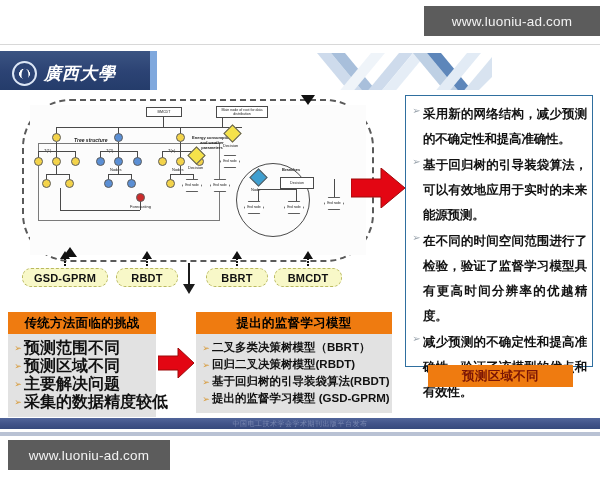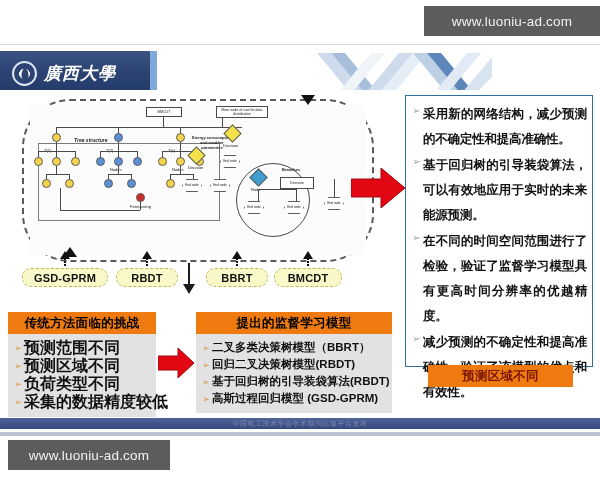--- a/index.html
+++ b/index.html
@@ -607,21 +607,21 @@
         <div class="col-row">
           <span class="col-bullet">➢</span>
           <span class="col-line">预测范围不同</span>
         </div>
         <div class="col-row">
           <span class="col-bullet">➢</span>
           <span class="col-line">预测区域不同</span>
         </div>
         <div class="col-row">
           <span class="col-bullet">➢</span>
-          <span class="col-line">负荷类型不同</span>
+          <span class="col-line">主要解决问题</span>
         </div>
         <div class="col-row">
           <span class="col-bullet">➢</span>
           <span class="col-line">采集的数据精度较低</span>
         </div>
       </div>
     </div>
 
     <svg id="mid-red-arrow" width="36" height="30" viewBox="0 0 36 30">
       <polygon points="0,8 20,8 20,0 36,15 20,30 20,22 0,22" fill="#e30613" stroke="#9c0a0a" stroke-width="1"></polygon>
@@ -637,21 +637,21 @@
         <div class="col-row">
           <span class="col-bullet">➢</span>
           <span class="col-line">回归二叉决策树模型(RBDT)</span>
         </div>
         <div class="col-row">
           <span class="col-bullet">➢</span>
           <span class="col-line">基于回归树的引导装袋算法(RBDT)</span>
         </div>
         <div class="col-row">
           <span class="col-bullet">➢</span>
-          <span class="col-line">高斯过程回归模型 (GSD-GPRM)</span>
+          <span class="col-line">提出的监督学习模型 (GSD-GPRM)</span>
         </div>
       </div>
     </div>
 
   </div>
 
   <div id="main-problem">预测区域不同</div>
 
   <div id="footer-bar"></div>
   <div id="footer-text">中国电工技术学会学术期刊出版平台发布</div>

